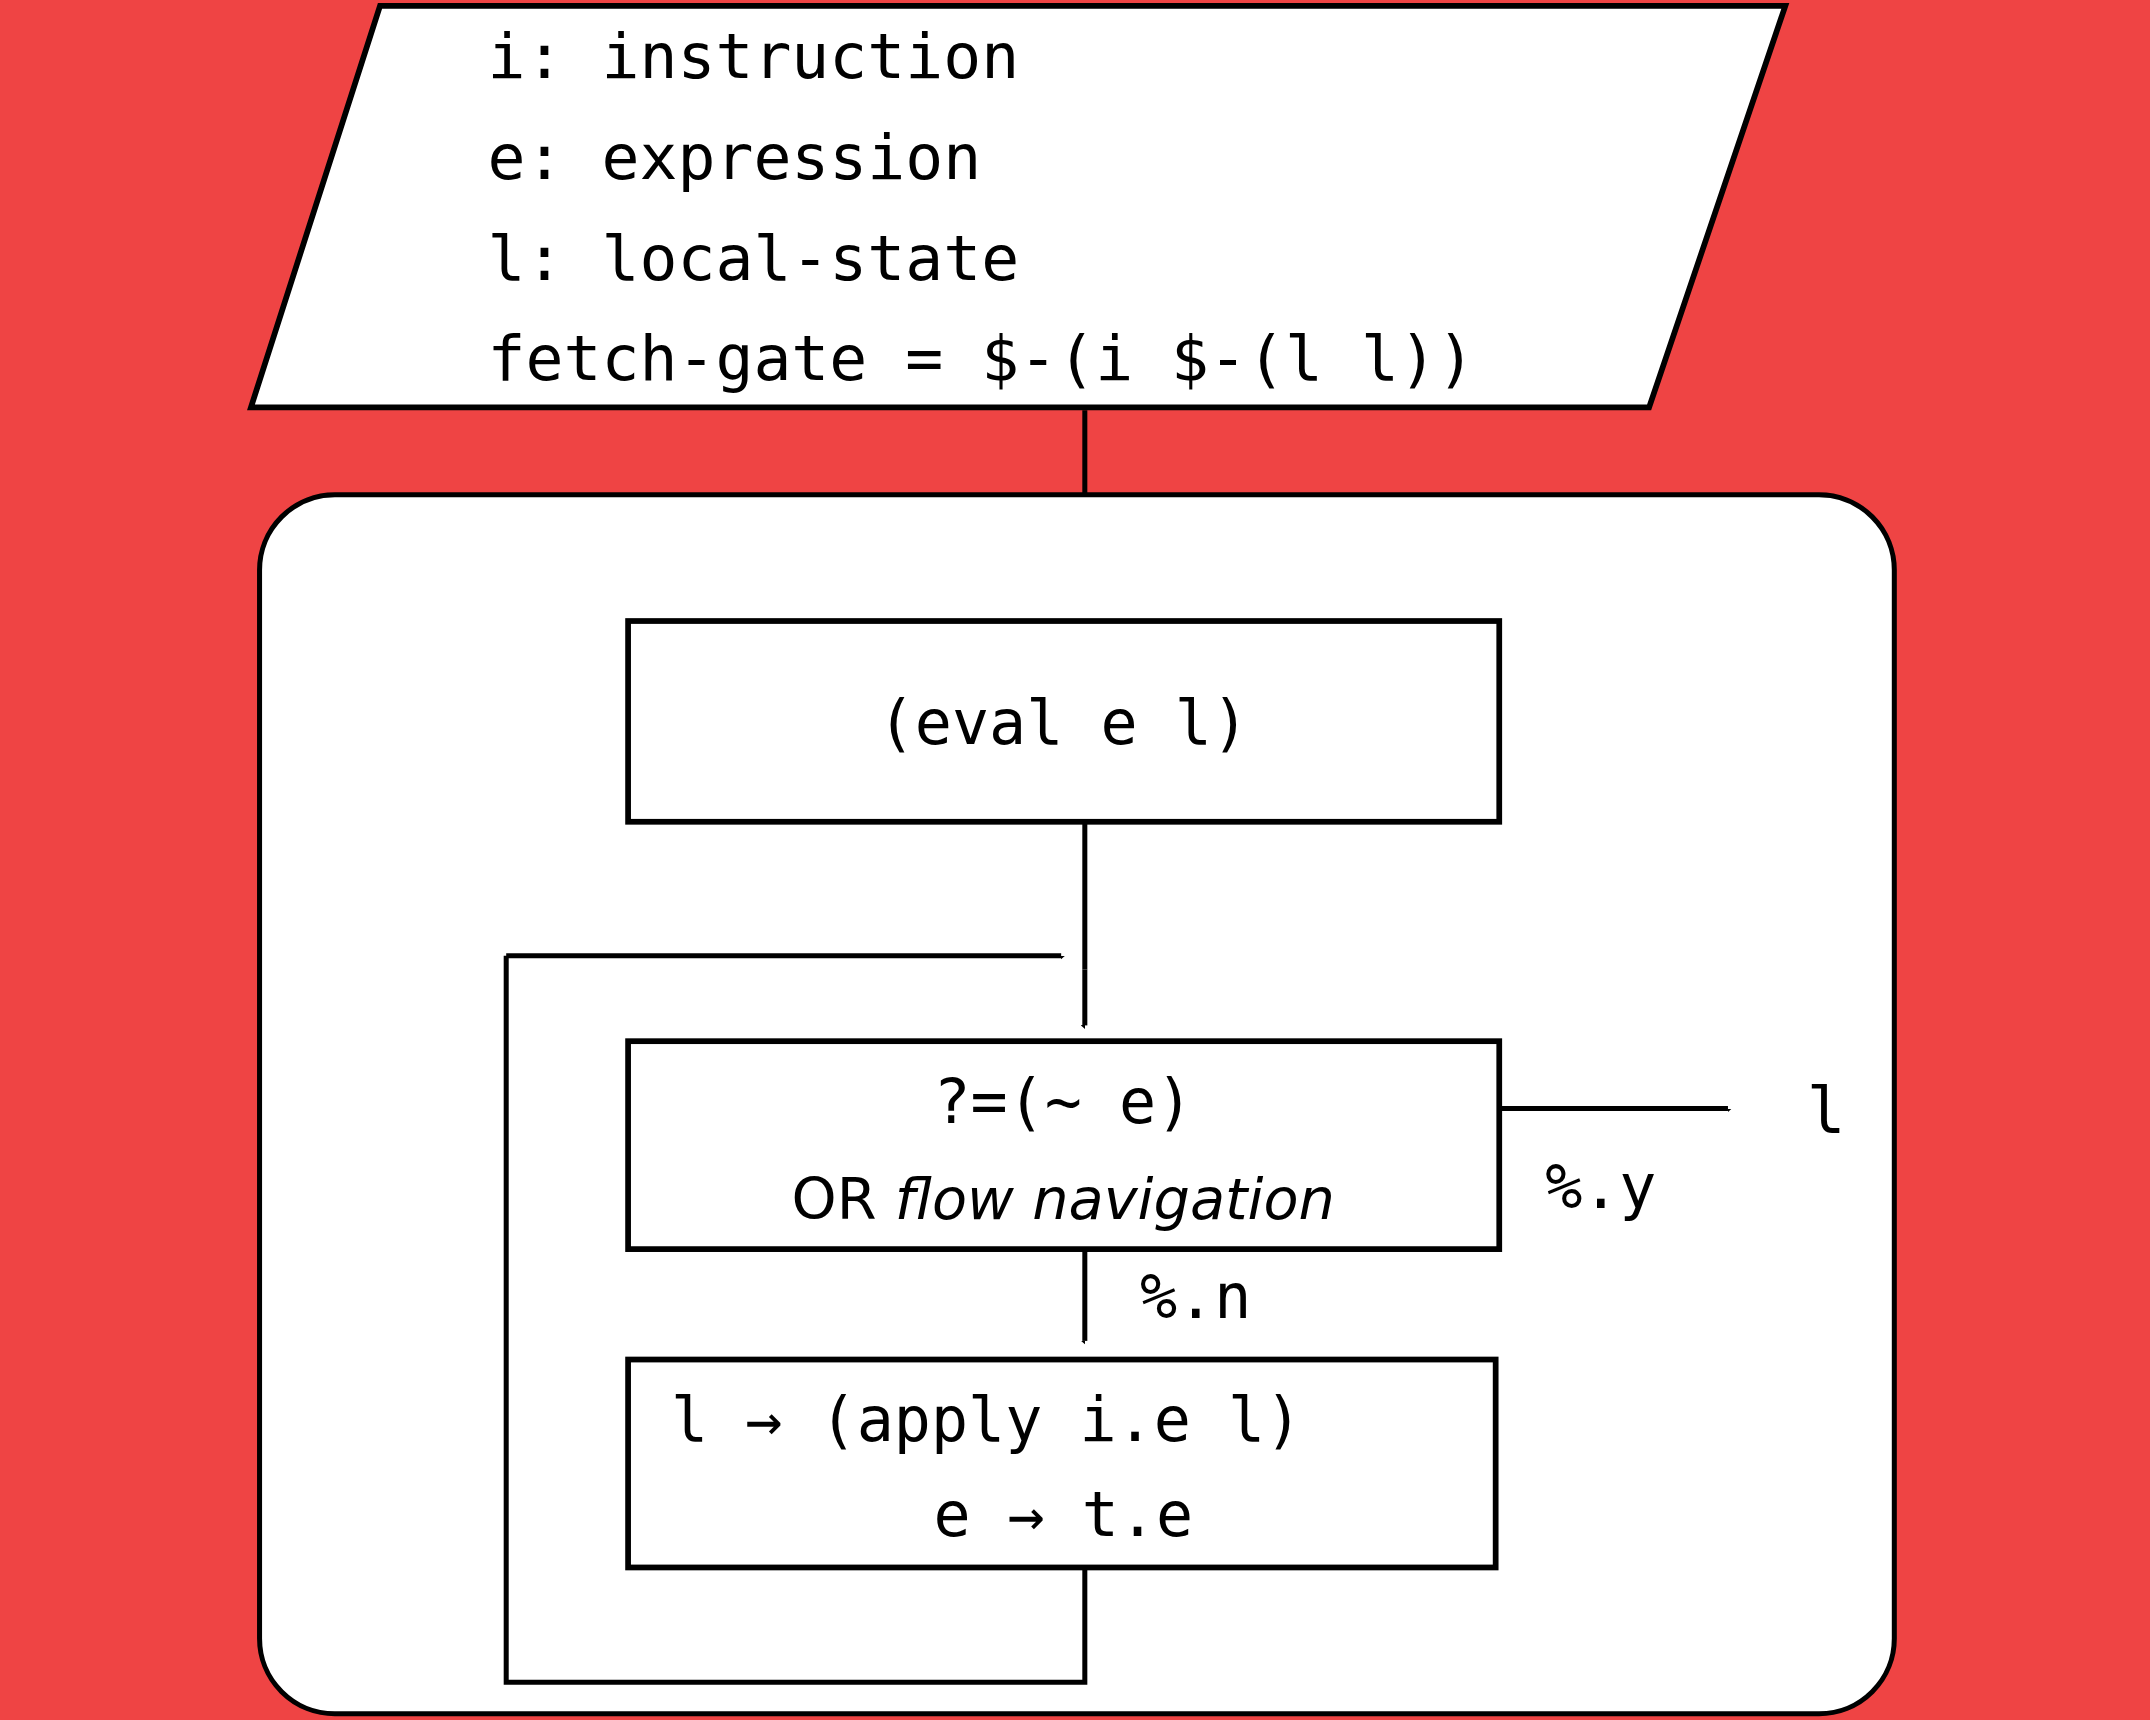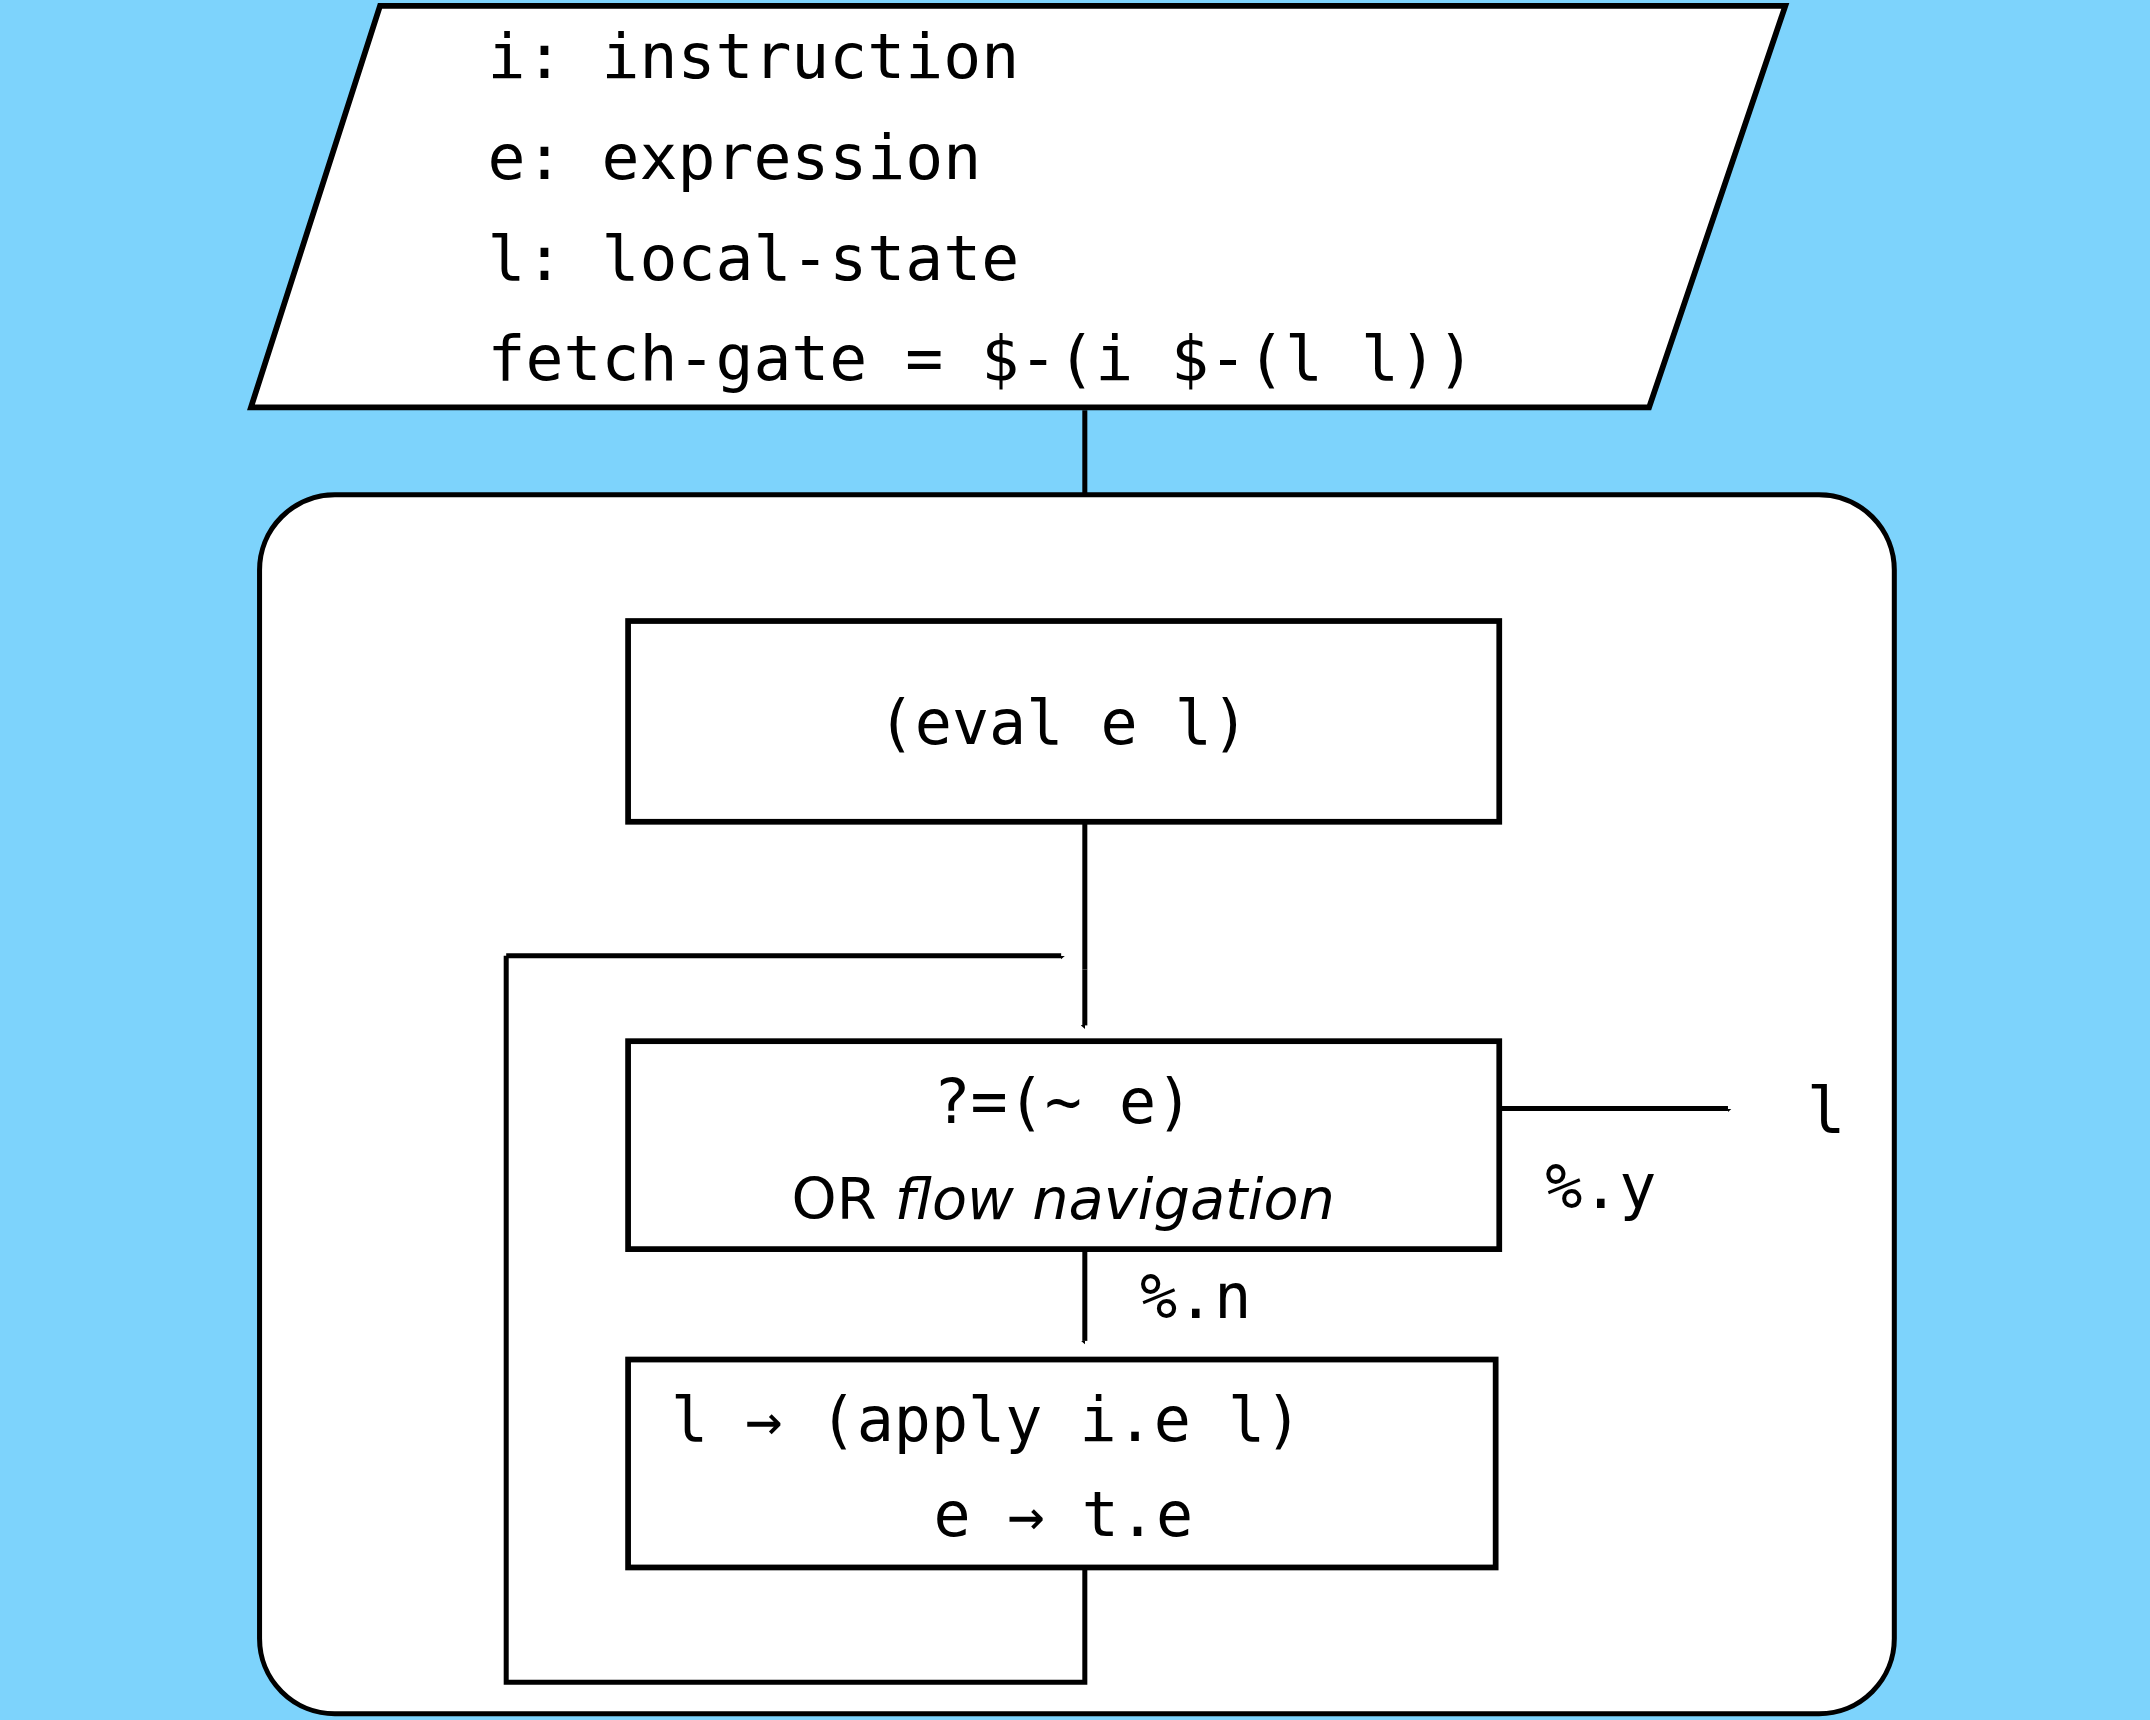--- a/index.html
+++ b/index.html
@@ -5,21 +5,21 @@
 <style>
   html, body {
     margin: 0;
     padding: 0;
     background: #ffffff;
   }
   #canvas {
     position: relative;
     width: 2151px;
     height: 1721px;
-    background: #7dd3fc;
+    background: #ef4444;
     overflow: hidden;
   }
   svg#diagram {
     position: absolute;
     left: 0;
     top: 0;
     width: 2151px;
     height: 1721px;
   }
   .mono-text {

